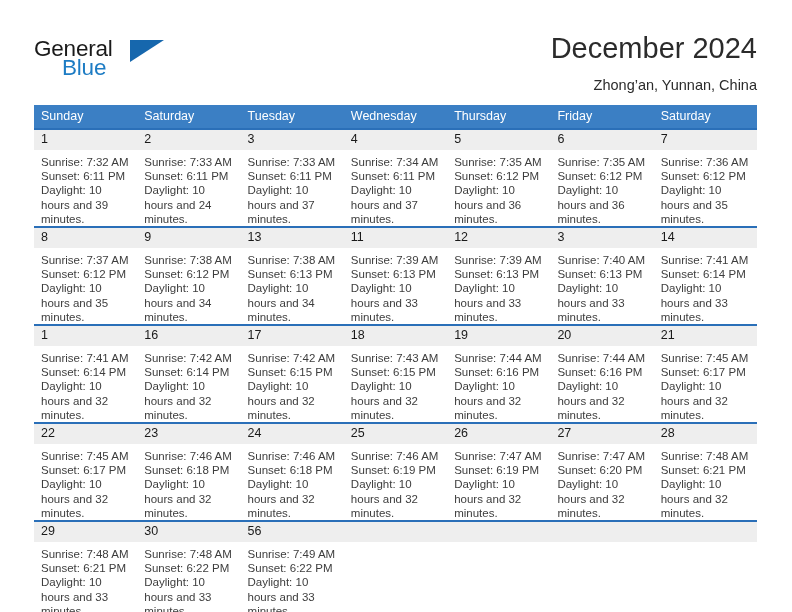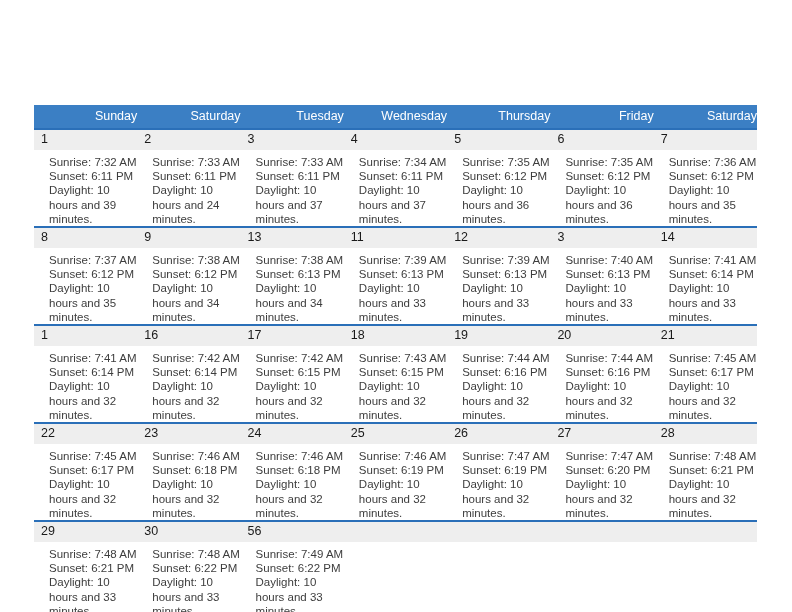--- a/index.html
+++ b/index.html
@@ -95,21 +95,21 @@
     table-layout: fixed;
     width: 723px;
   }
   table.cal col { width: 103.28px; }
 
   thead th {
     background: #3b7fc4;
     color: #ffffff;
     font-size: 12.5px;
     font-weight: normal;
-    text-align: right;
+    text-align: left;
     padding: 4px 0 5px 7px;
     height: 12px;
     font-family: "Liberation Sans", sans-serif;
   }
 
   tbody td {
     vertical-align: top;
     padding: 0;
     border-top: 2px solid #2a6fb8;
     background: #ffffff;
@@ -125,30 +125,38 @@
     height: 13px;
   }
   .daynum.empty { color: transparent; }
 
   .details {
     padding: 5px 6px 0 7px;
     font-size: 11.5px;
     line-height: 14.2px;
     color: #3d3d3d;
     font-family: "Liberation Sans", sans-serif;
-    margin-left: 8px;
   }
   .details div { white-space: nowrap; }
   .details .wrap { white-space: normal; }
 </style>
 </head>
 <body>
 
 <div class="page">
 
+  <div class="header">
+    <div class="logo">
+      <span class="logo-general">General</span>
+      <span class="logo-triangle"></span>
+      <span class="logo-blue">Blue</span>
+    </div>
+    <div class="title">December 2024</div>
+    <div class="subtitle">Zhong’an, Yunnan, China</div>
+  </div>
 
   <div class="calendar">
     <table class="cal">
       <colgroup>
         <col>
           <col>
           <col>
           <col>
           <col>
           <col>

